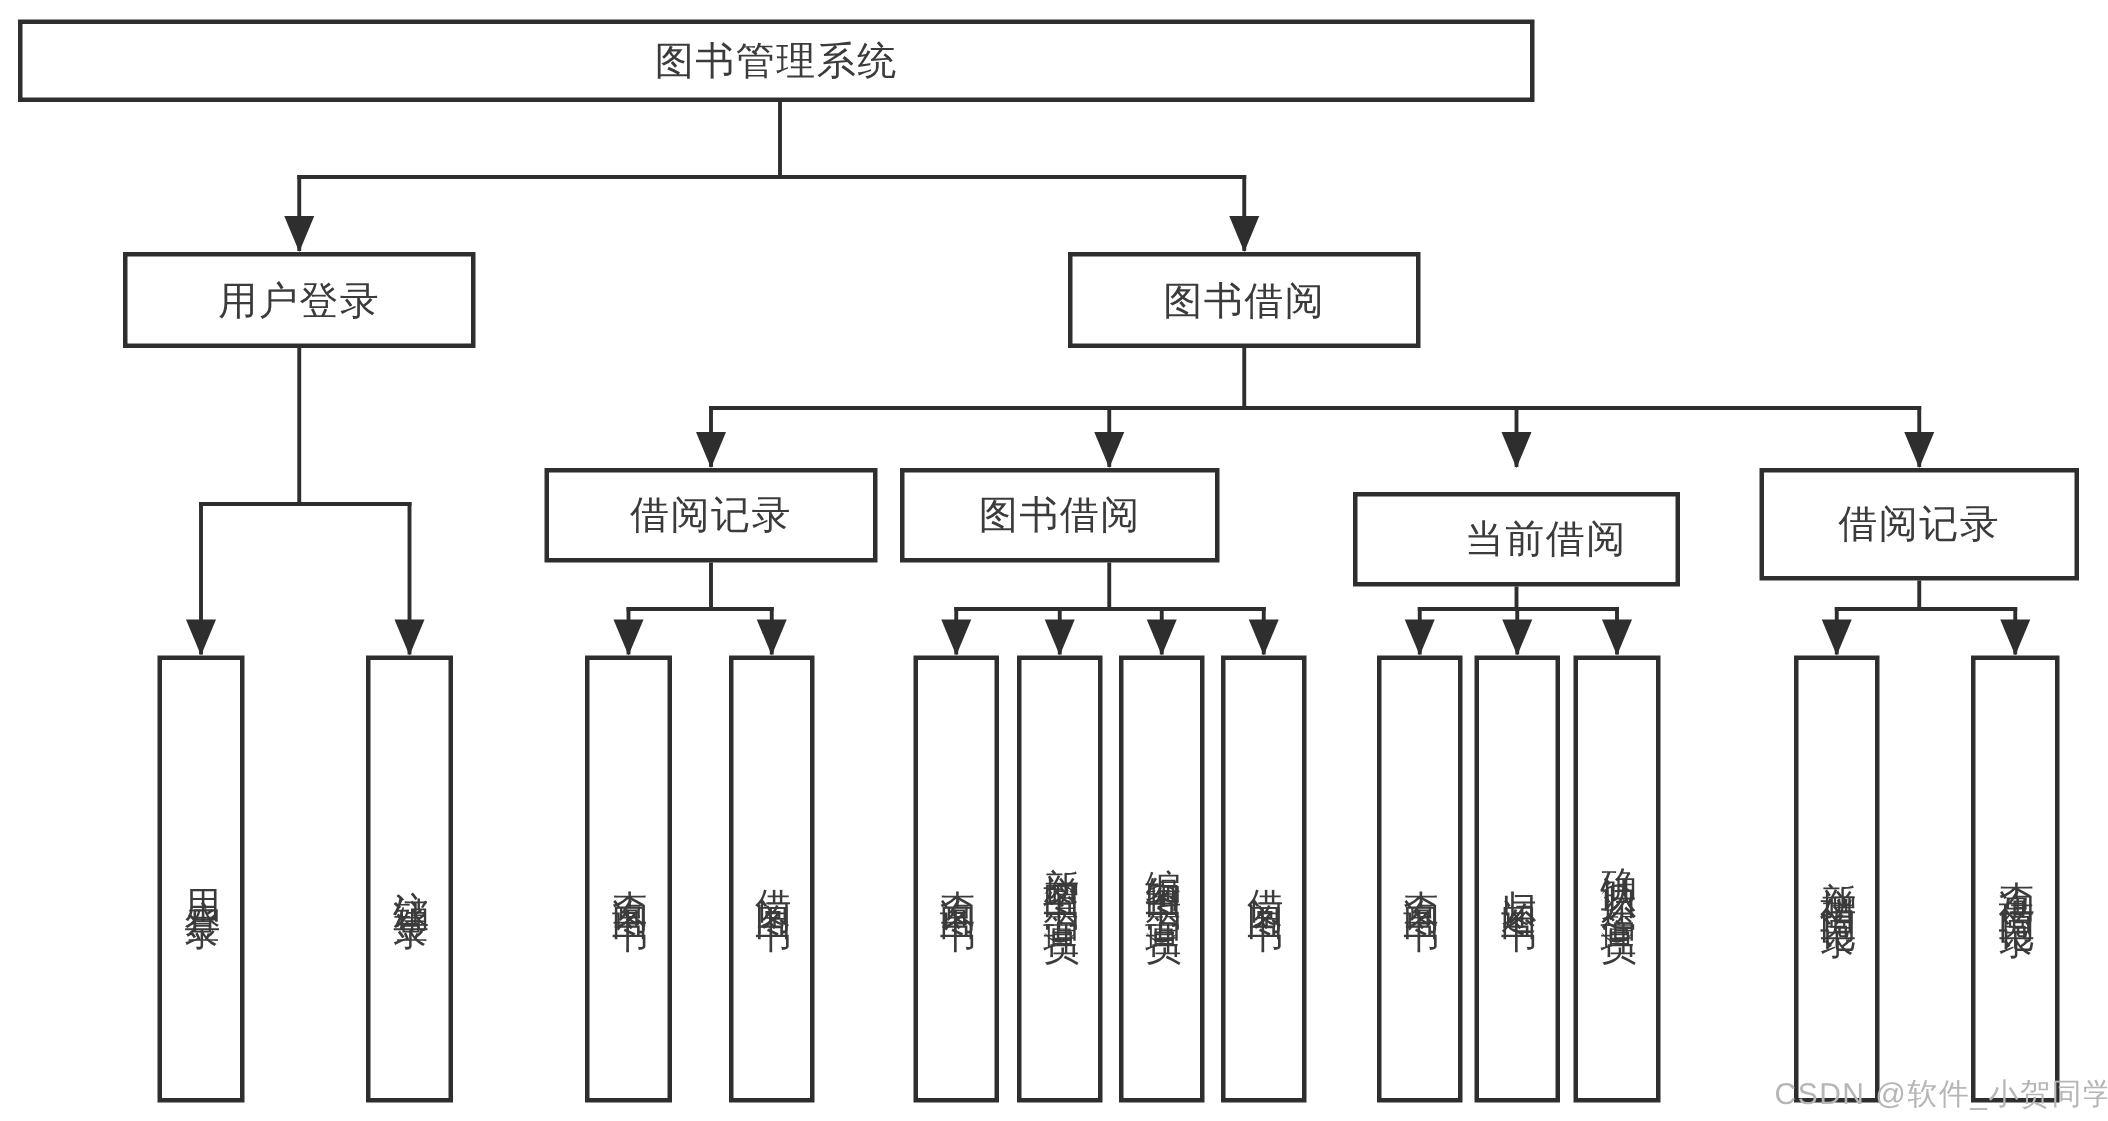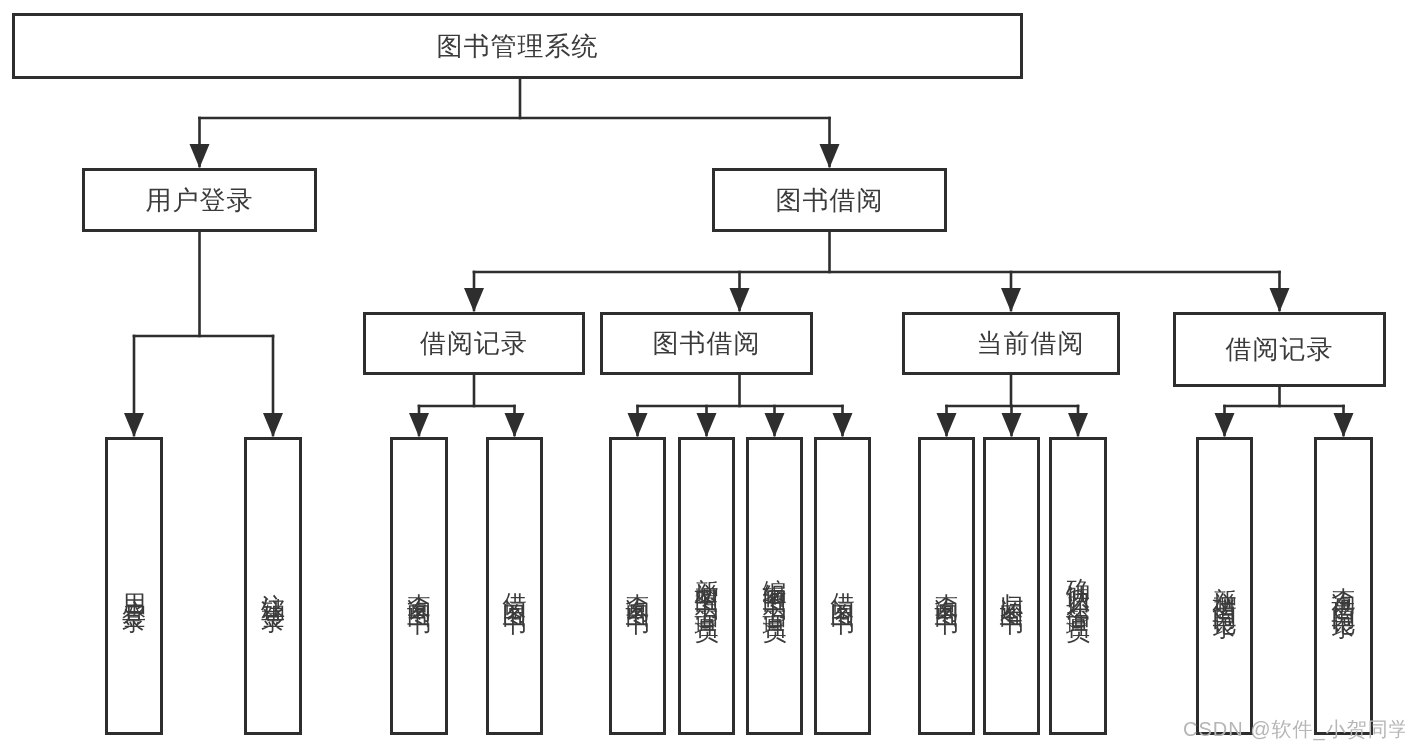--- a/index.html
+++ b/index.html
@@ -75,26 +75,26 @@
       <line x1="1078" y1="406" x2="1078" y2="435" stroke="#2e2e2e" stroke-width="2.6" stroke-linecap="square"></line>
       <polygon points="1078,437 1068,413 1088,413" fill="#2e2e2e"></polygon>
       <line x1="1279.5" y1="375" x2="1279.5" y2="406" stroke="#2e2e2e" stroke-width="2.6" stroke-linecap="square"></line>
       <line x1="1224.5" y1="406" x2="1343.5" y2="406" stroke="#2e2e2e" stroke-width="2.6" stroke-linecap="square"></line>
       <line x1="1224.5" y1="406" x2="1224.5" y2="435" stroke="#2e2e2e" stroke-width="2.6" stroke-linecap="square"></line>
       <polygon points="1224.5,437 1214.5,413 1234.5,413" fill="#2e2e2e"></polygon>
       <line x1="1343.5" y1="406" x2="1343.5" y2="435" stroke="#2e2e2e" stroke-width="2.6" stroke-linecap="square"></line>
       <polygon points="1343.5,437 1333.5,413 1353.5,413" fill="#2e2e2e"></polygon>
     </svg>
   <div class="watermark">CSDN @软件_小贺同学</div>
-<div class="node h" style="left: 12px; top: 13px; width: 1011px; height: 66px;">图书管理系统</div>
+<div class="node h" style="left: 12px; top: 13px; width: 1011px; height: 55px;">图书管理系统</div>
     <div class="node h" style="left: 82px; top: 168px; width: 235px; height: 64px;">用户登录</div>
     <div class="node h" style="left: 712px; top: 168px; width: 235px; height: 64px;">图书借阅</div>
     <div class="node h" style="left: 363px; top: 312px; width: 222px; height: 63px;">借阅记录</div>
     <div class="node h" style="left: 600px; top: 312px; width: 213px; height: 63px;">图书借阅</div>
-    <div class="node h" style="left: 902px; top: 312px; width: 218px; height: 63px; padding-left: 39px;">当前借阅</div>
+    <div class="node h" style="left: 902px; top: 328px; width: 218px; height: 63px; padding-left: 39px;">当前借阅</div>
     <div class="node h" style="left: 1173px; top: 312px; width: 213px; height: 75px;">借阅记录</div>
     <div class="node v" style="left: 105px; top: 437px; width: 58px; height: 298px;">用户登录</div>
     <div class="node v" style="left: 244px; top: 437px; width: 58px; height: 298px;">注销登录</div>
     <div class="node v" style="left: 390px; top: 437px; width: 58px; height: 298px;">查询图书</div>
     <div class="node v" style="left: 486px; top: 437px; width: 57px; height: 298px;">借阅图书</div>
     <div class="node v" style="left: 609px; top: 437px; width: 57px; height: 298px;">查询图书</div>
     <div class="node v" style="left: 678px; top: 437px; width: 57px; height: 298px;">新增图书（管理员）</div>
     <div class="node v" style="left: 746px; top: 437px; width: 57px; height: 298px;">编辑图书（管理员）</div>
     <div class="node v" style="left: 814px; top: 437px; width: 57px; height: 298px;">借阅图书</div>
     <div class="node v" style="left: 918px; top: 437px; width: 57px; height: 298px;">查询图书</div>

